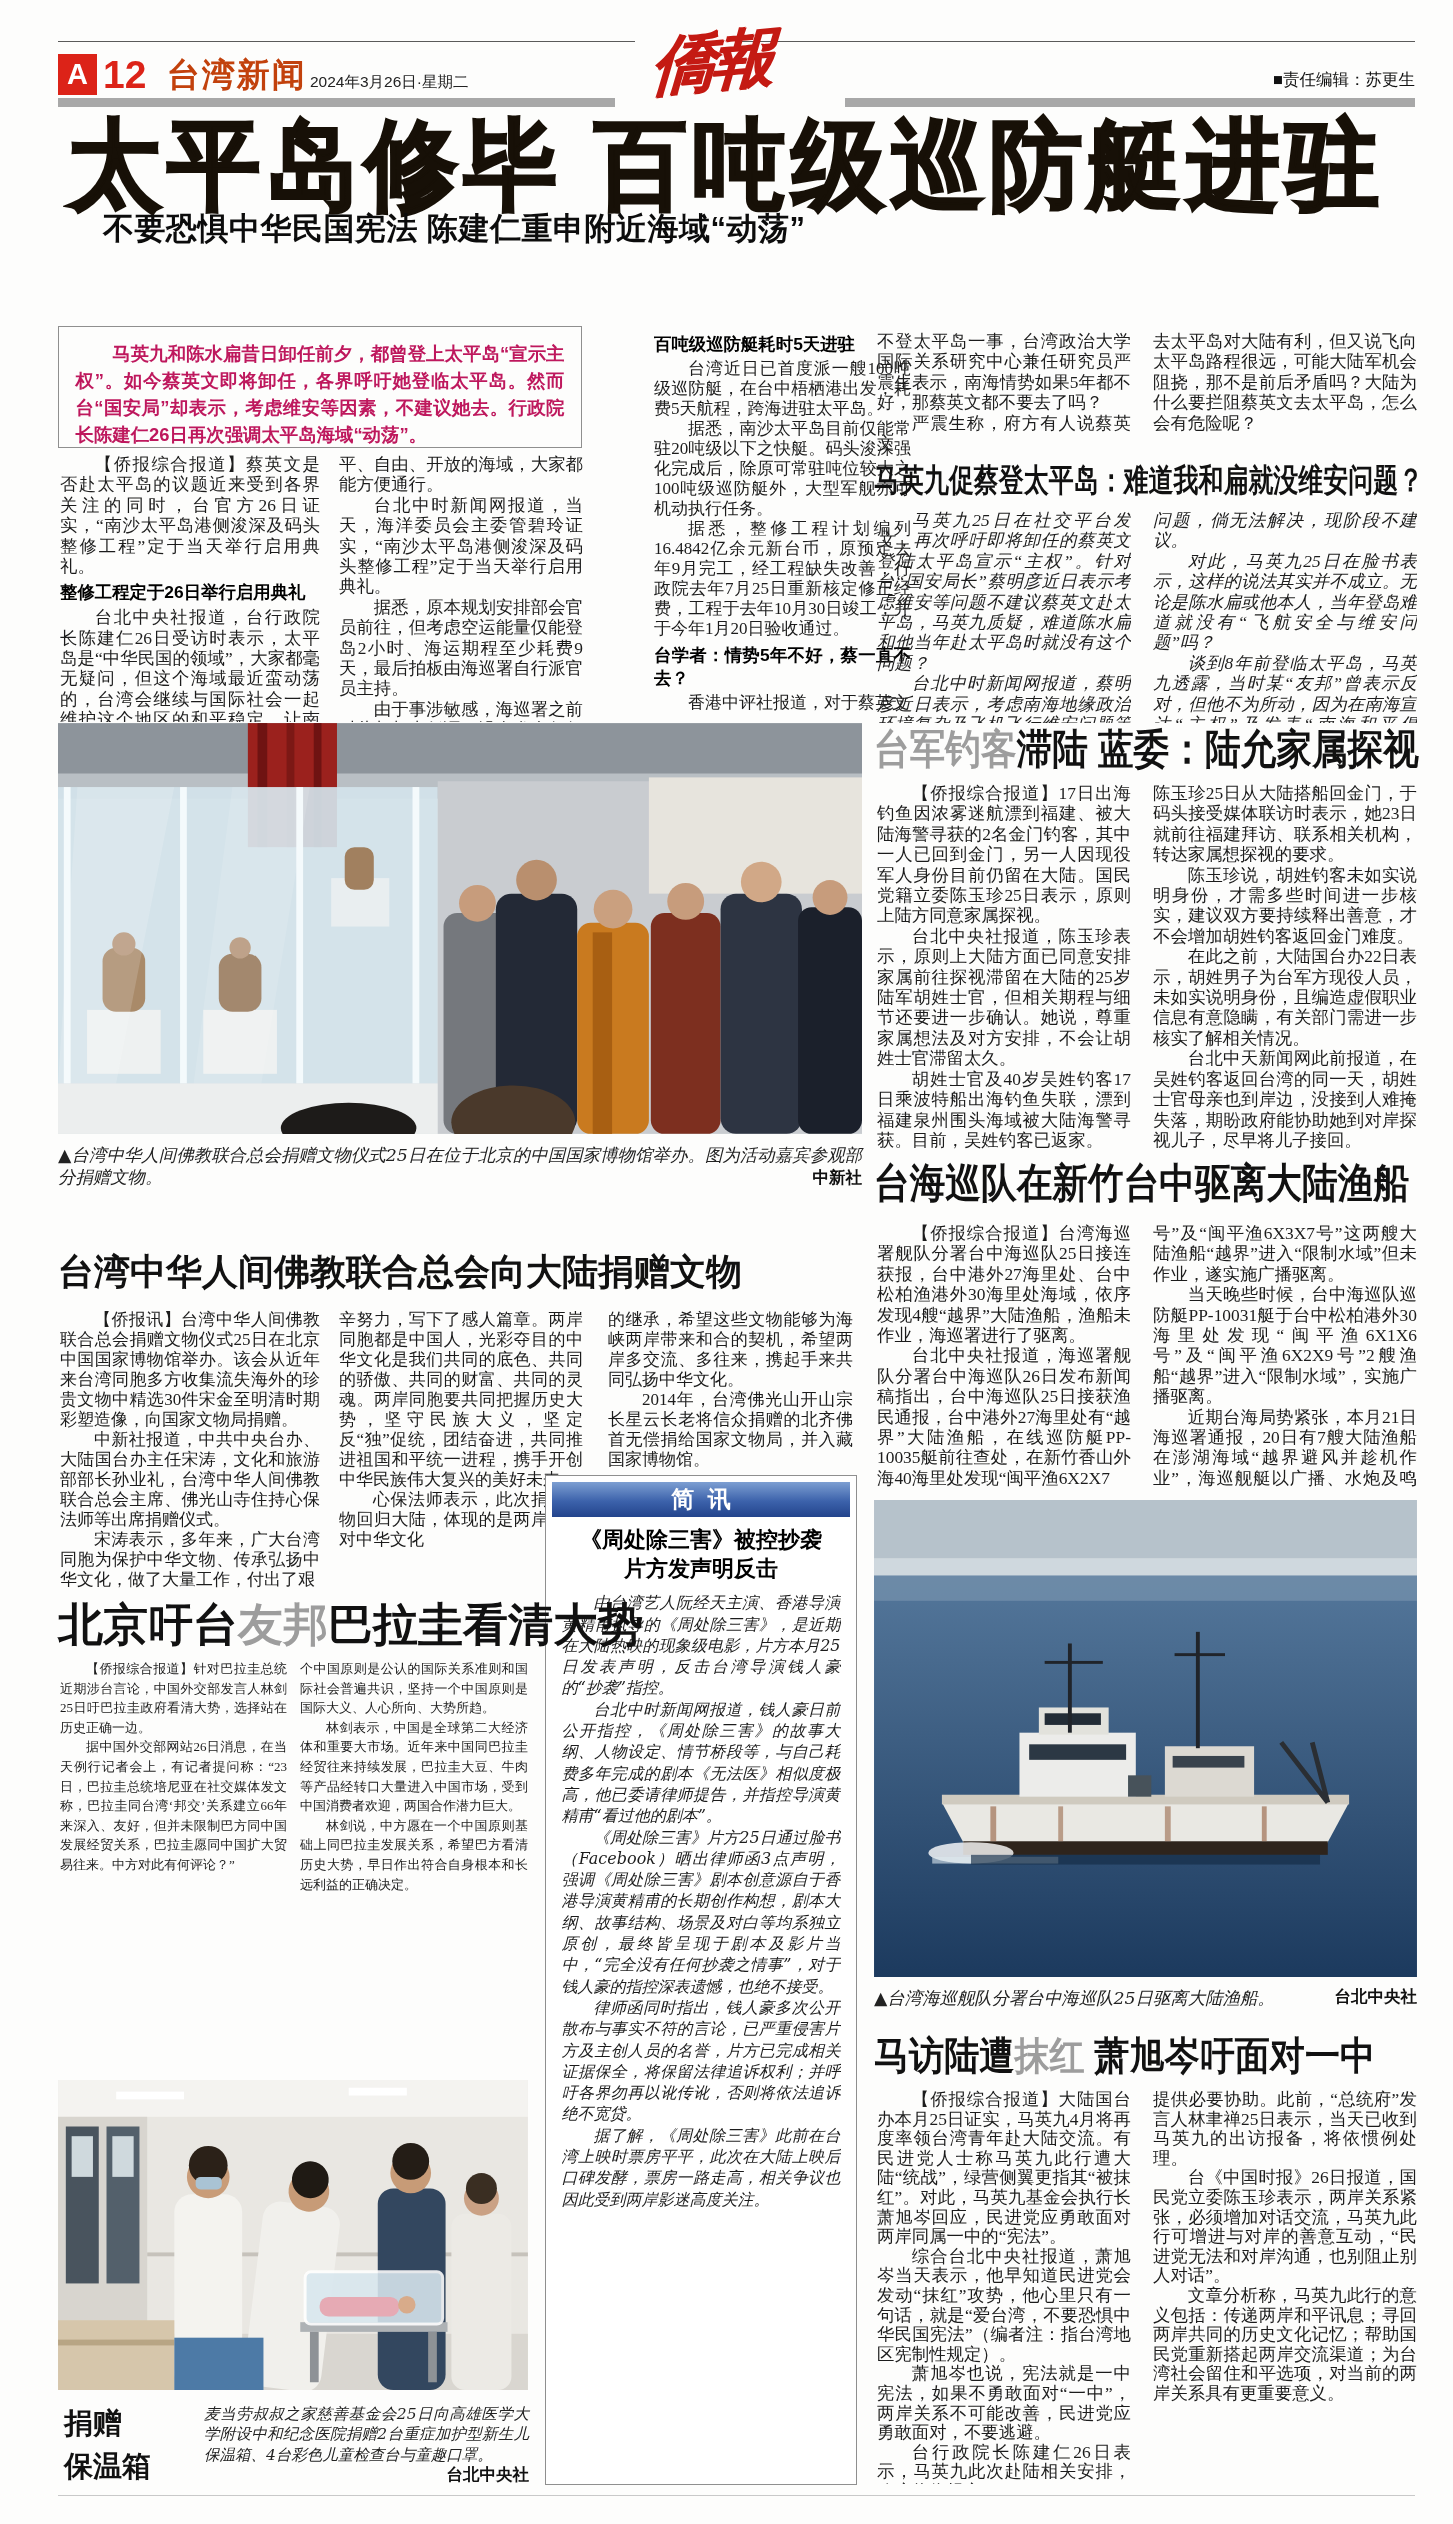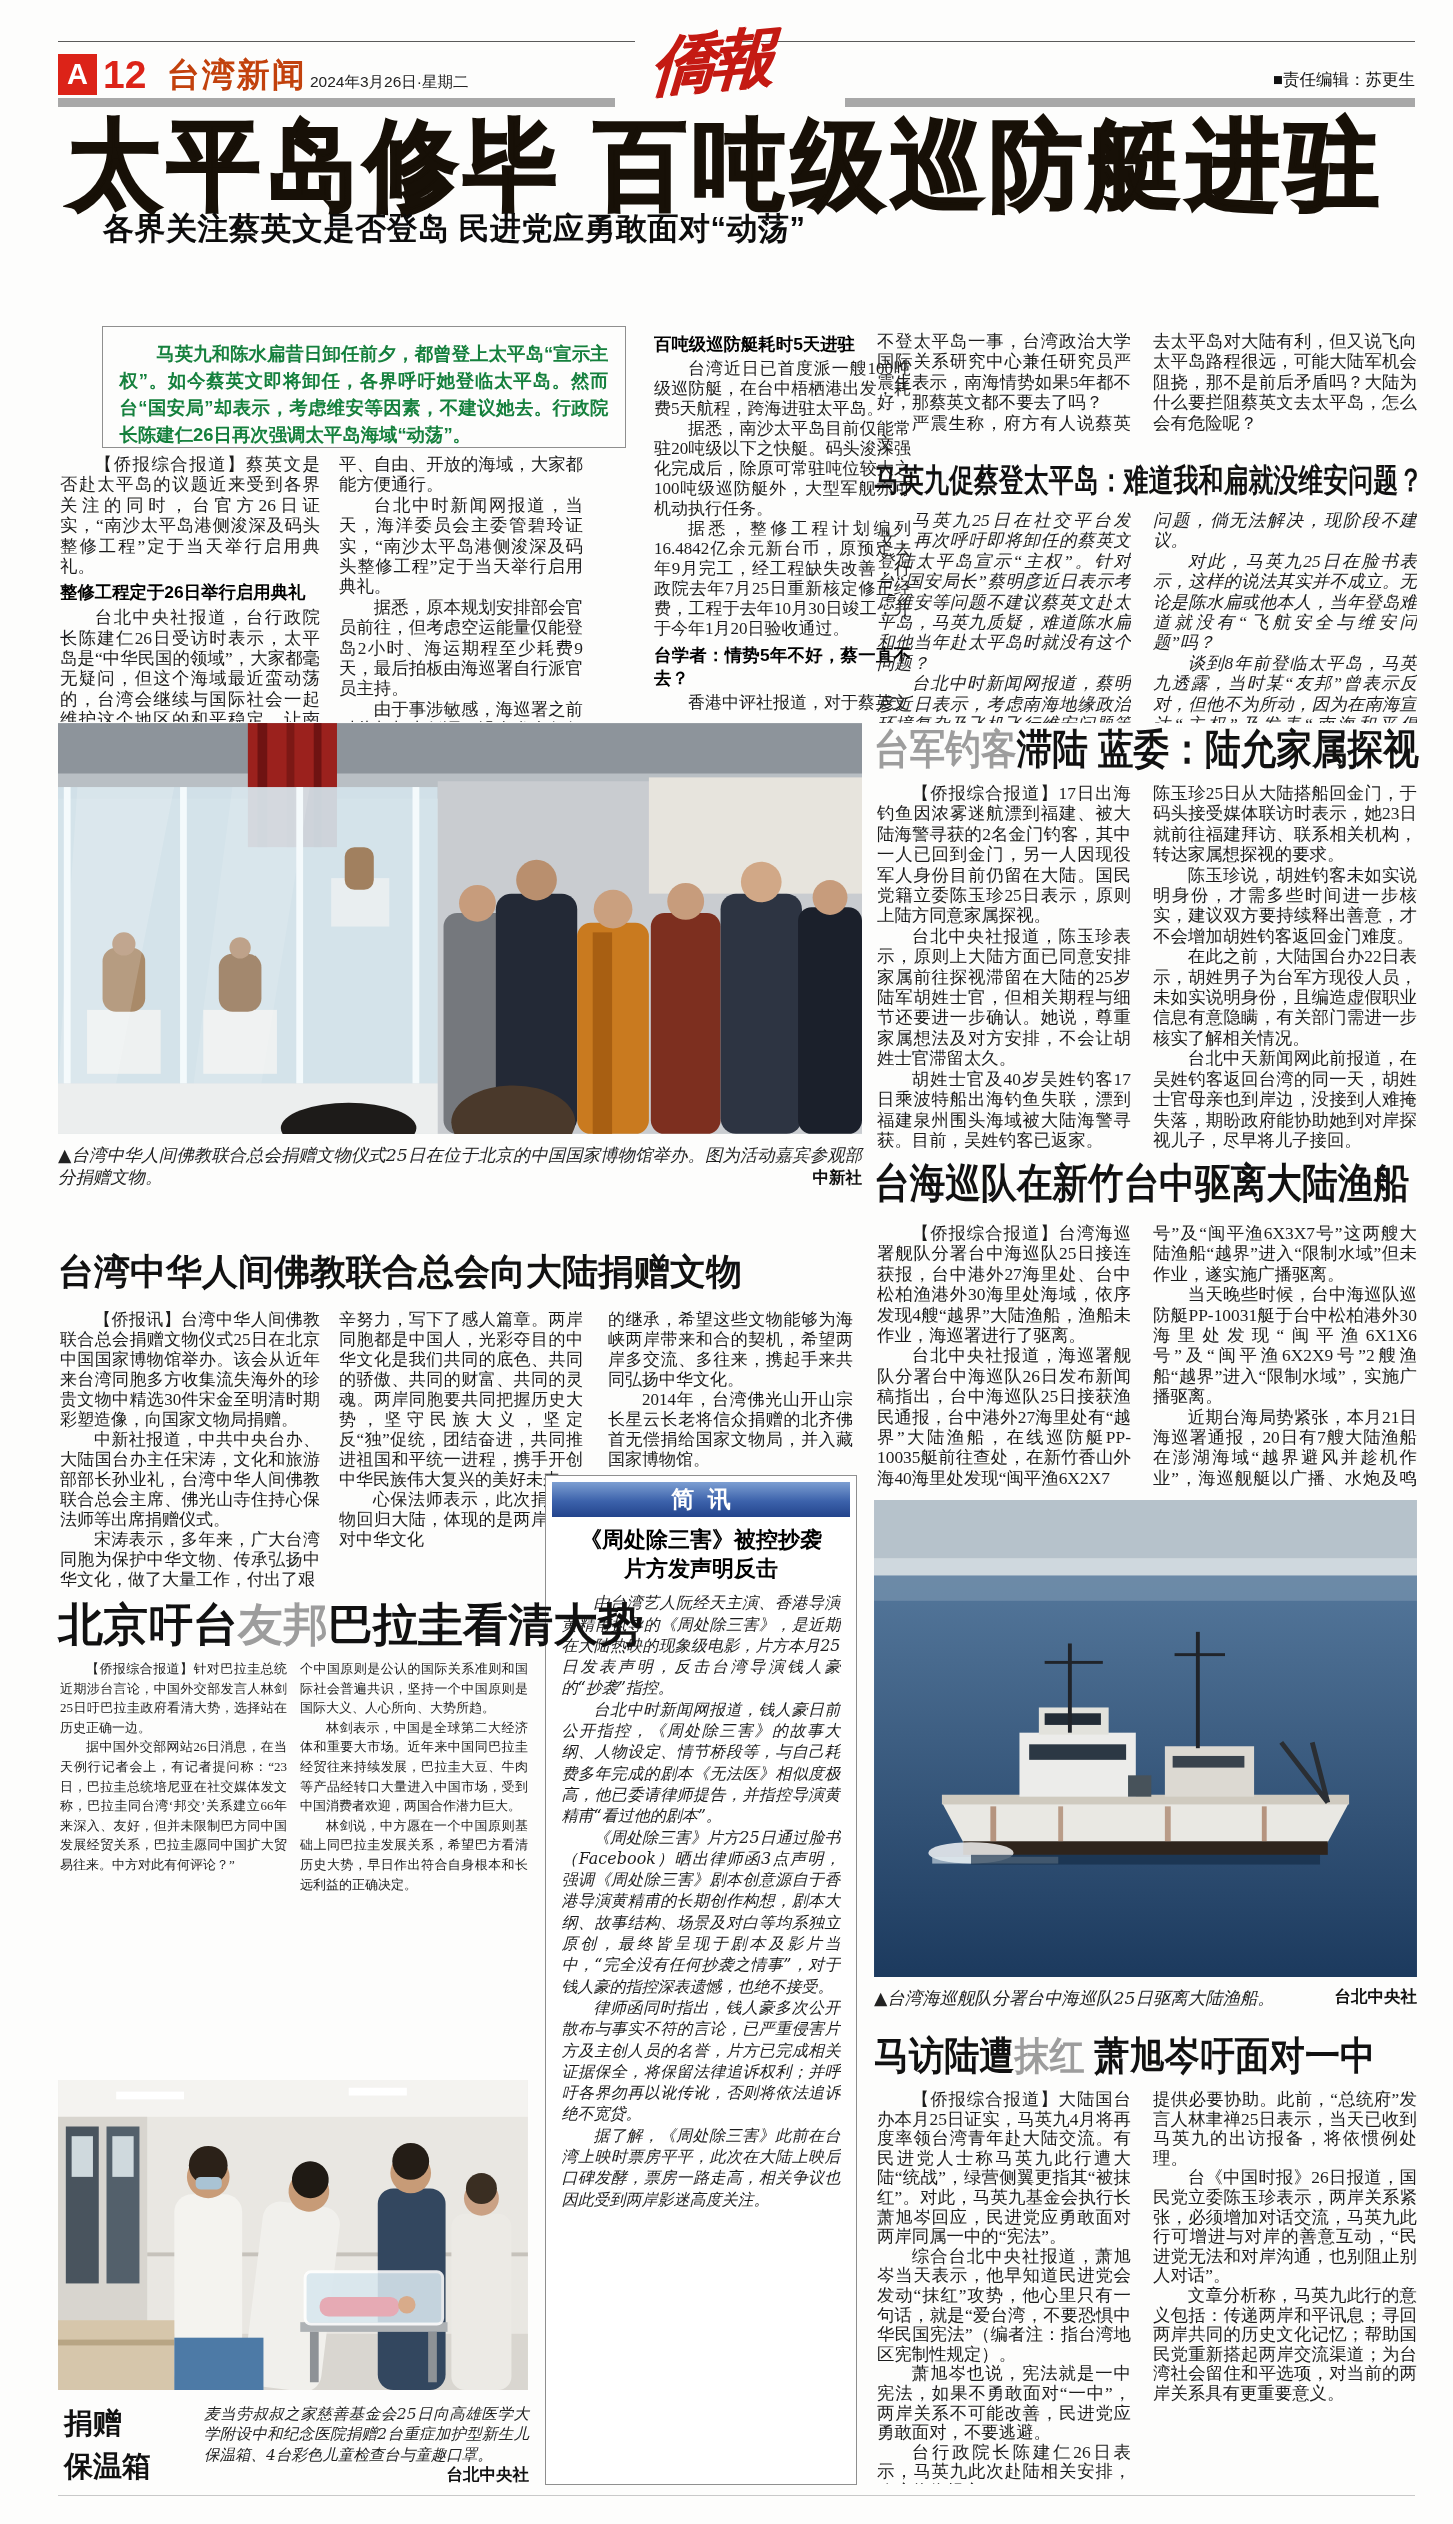--- a/index.html
+++ b/index.html
@@ -15,22 +15,22 @@
   .hdate{color:#222;font:400 15.5px/19.4px "Liberation Sans",sans-serif;}
   .logo{color:#c41a13;font:italic 900 64px/68px "DejaVu Serif",serif;transform:rotate(-5deg) skewX(-8deg);letter-spacing:-3.9px;text-shadow:1px 1px 0 #c41a13;}
   .editor{color:#111;font:400 16.5px/19.4px "Liberation Sans",sans-serif;}
   
   .mainhead{font:900 93px/101px "Liberation Sans",sans-serif;color:#171007;text-align:center;letter-spacing:5.8px;
             transform:scaleY(1.06);transform-origin:top;-webkit-text-stroke:2.4px #171007;white-space:nowrap;}
   .subhead{font:900 31px/39px "Liberation Sans",sans-serif;color:#0c0c0c;letter-spacing:0.5px;white-space:nowrap;}
   .h2{font:900 41px/48px "Liberation Sans",sans-serif;color:#111;white-space:nowrap;transform-origin:left center;}
   .gy{color:#9d9d9d;}
   
-  .leadbox{border:1px solid #8f8f8f;padding:12.6px 16.5px;font:700 18.4px/27px "Liberation Sans",sans-serif;color:#15803d;
-           text-align:justify;margin-left:44px;}
+  .leadbox{border:1px solid #8f8f8f;padding:12.6px 16.5px;font:700 18.4px/27px "Liberation Sans",sans-serif;color:#be185d;
+           text-align:justify;}
   .leadbox p{margin:0;text-indent:2em;}
   
   .col{overflow:hidden;text-align:justify;}
   .col p{margin:0;text-indent:2em;}
   .cont p:first-child{text-indent:0;}
   .t18{font-size:17.4px;line-height:20.4px;}
   .t17{font-size:13px;line-height:19.6px;}
   .t175{font-size:17px;line-height:20px;}
   .kai{font-style:italic;}
   .insub{font:700 17.4px/23px "Liberation Sans",sans-serif;color:#000;margin:4.8px 0 2.9px;text-indent:0;}
@@ -58,21 +58,21 @@
   <div class="abs abox" style="left:58px;top:54px;"><span>A</span></div>
   <div class="abs a12" style="left:103px;top:54px;">12</div>
   <div class="abs secname" style="left:167px;top:54px;">台湾新闻</div>
   <div class="abs hdate" style="left:310px;top:72px;">2024年3月26日·星期二</div>
   <div class="abs logo" style="left:651px;top:27px;">僑報</div>
   <div class="abs editor" style="left:1202px;top:70px;width:213px;text-align:right;">■责任编辑：苏更生</div>
   <div class="abs graybar" style="left:58px;top:98px;width:557px;"></div>
   <div class="abs graybar" style="left:845px;top:98px;width:570px;"></div>
 
   <div class="abs mainhead" style="left:48px;top:112px;width:1357px;">太平岛修毕 百吨级巡防艇进驻</div>
-  <div class="abs subhead" style="left:103px;top:209px;">各界关注蔡英文是否登岛 民进党应勇敢面对“动荡”</div>
+  <div class="abs subhead" style="left:103px;top:209px;">不要恐惧中华民国宪法 陈建仁重申附近海域“动荡”</div>
 
   <div class="abs leadbox" style="left:58px;top:326px;width:489px;height:95px;">
     <p>马英九和陈水扁昔日卸任前夕，都曾登上太平岛“宣示主权”。如今蔡英文即将卸任，各界呼吁她登临太平岛。然而台“国安局”却表示，考虑维安等因素，不建议她去。行政院长陈建仁26日再次强调太平岛海域“动荡”。</p>
   </div>
 
   <div class="abs col t18" style="left:60px;top:454px;width:260px;height:268px;">
     <p>【侨报综合报道】蔡英文是否赴太平岛的议题近来受到各界关注的同时，台官方26日证实，“南沙太平岛港侧浚深及码头整修工程”定于当天举行启用典礼。</p>
     <div class="insub">整修工程定于26日举行启用典礼</div>
     <p>台北中央社报道，台行政院长陈建仁26日受访时表示，太平岛是“中华民国的领域”，大家都毫无疑问，但这个海域最近蛮动荡的，台湾会继续与国际社会一起维护这个地区的和平稳定，让南海成为和</p>
   </div>

